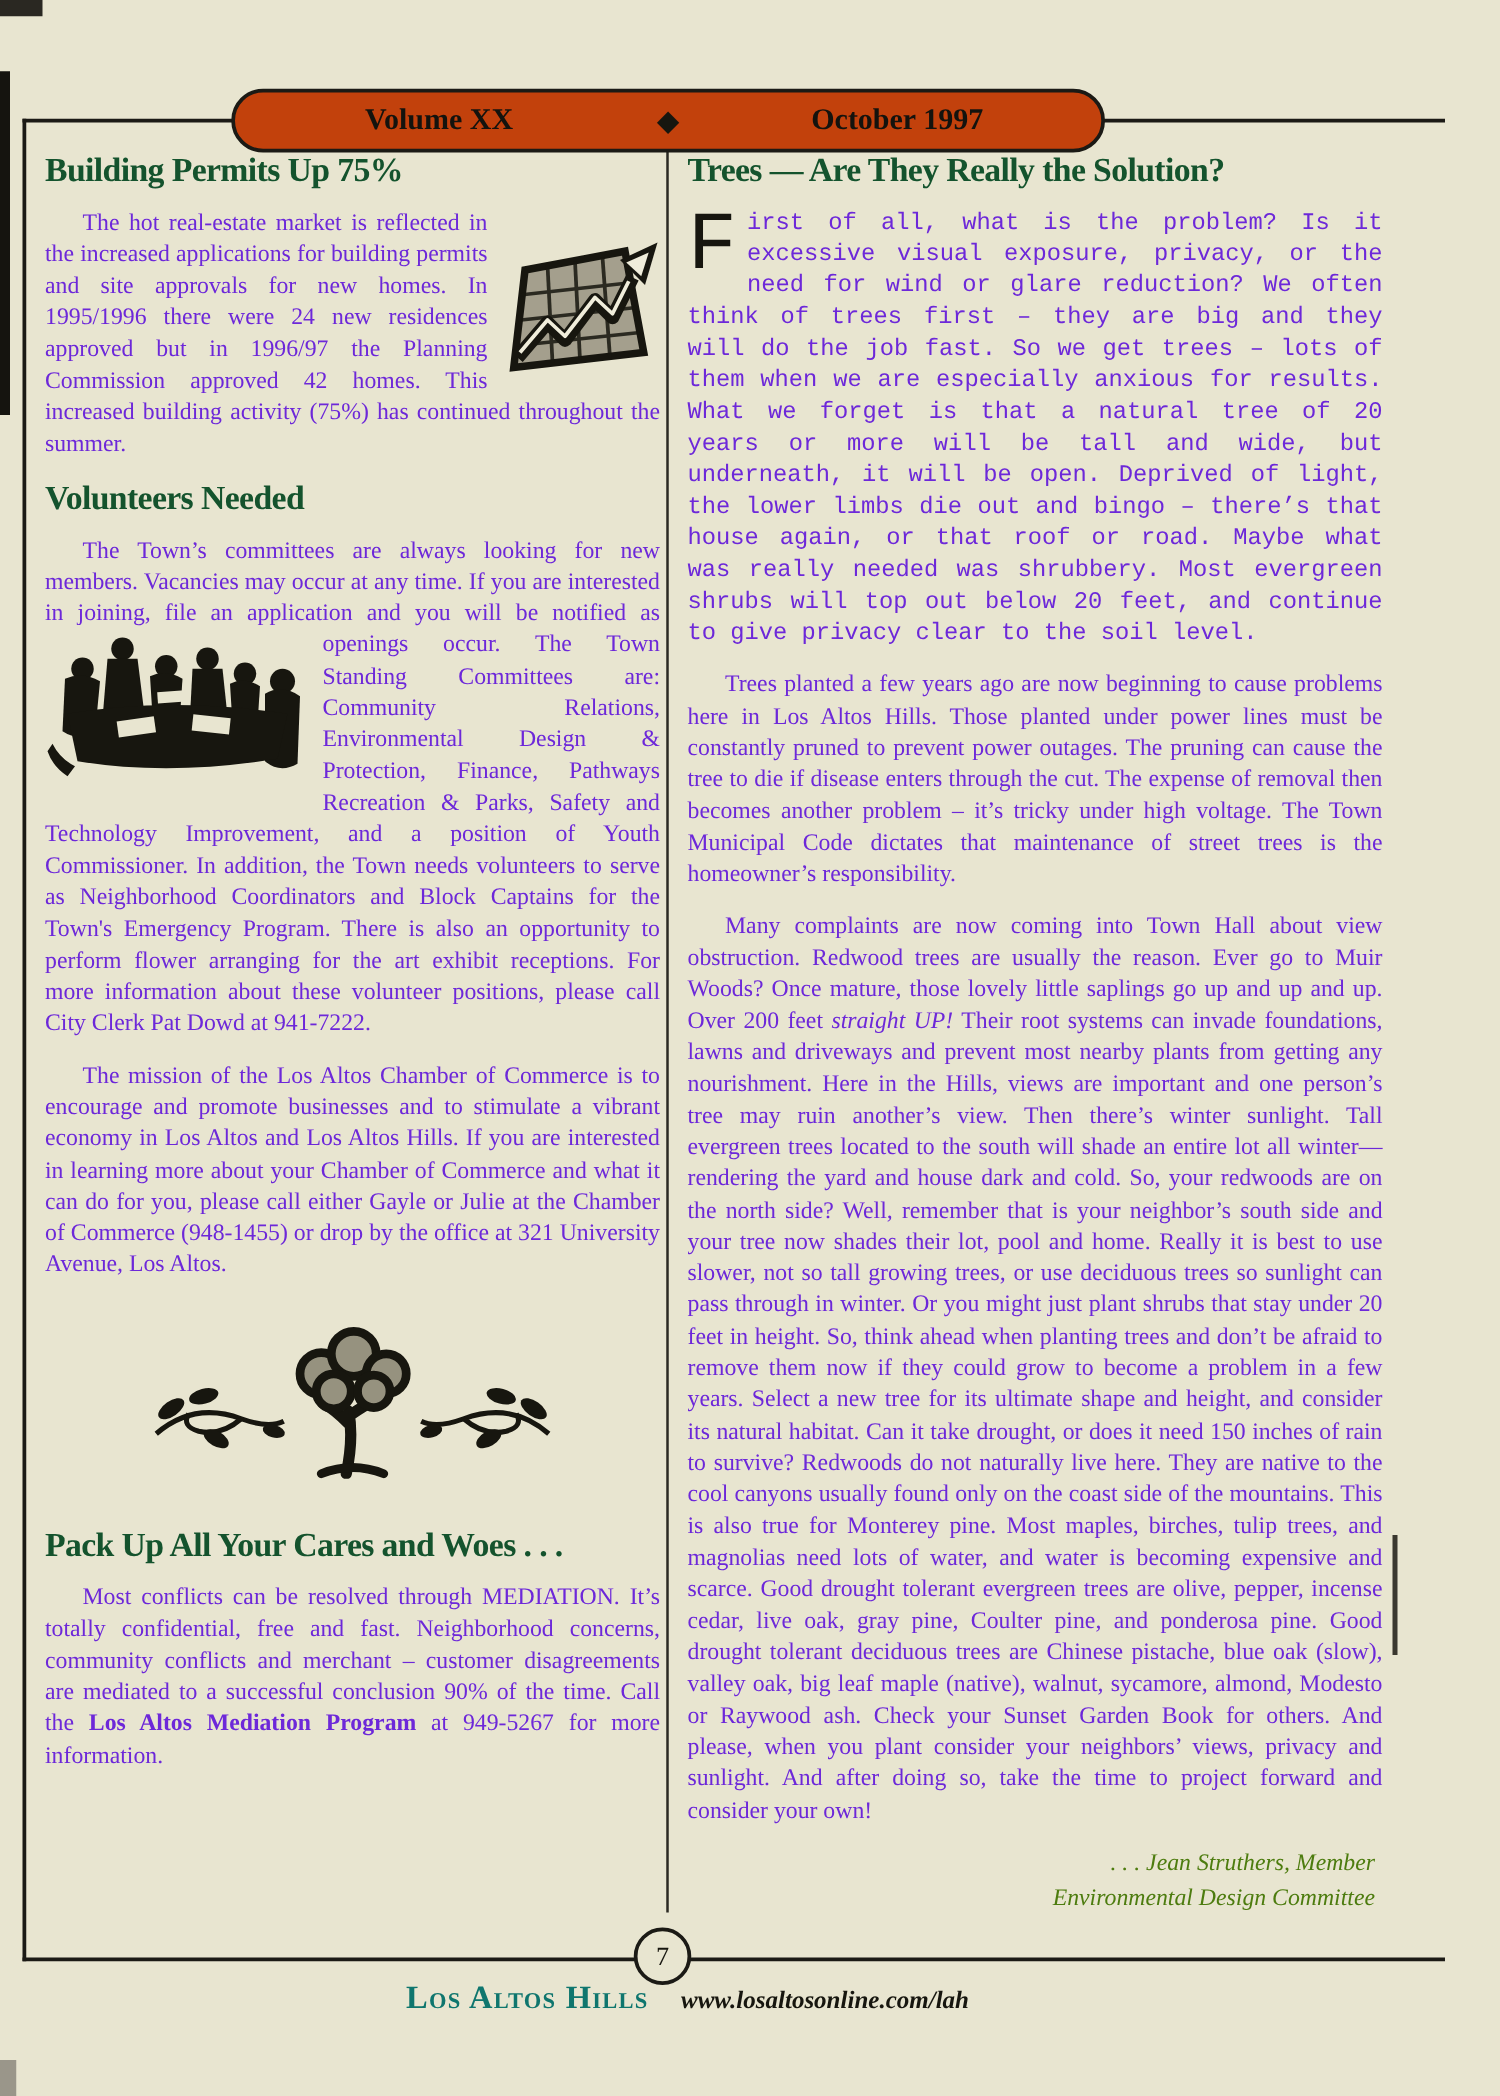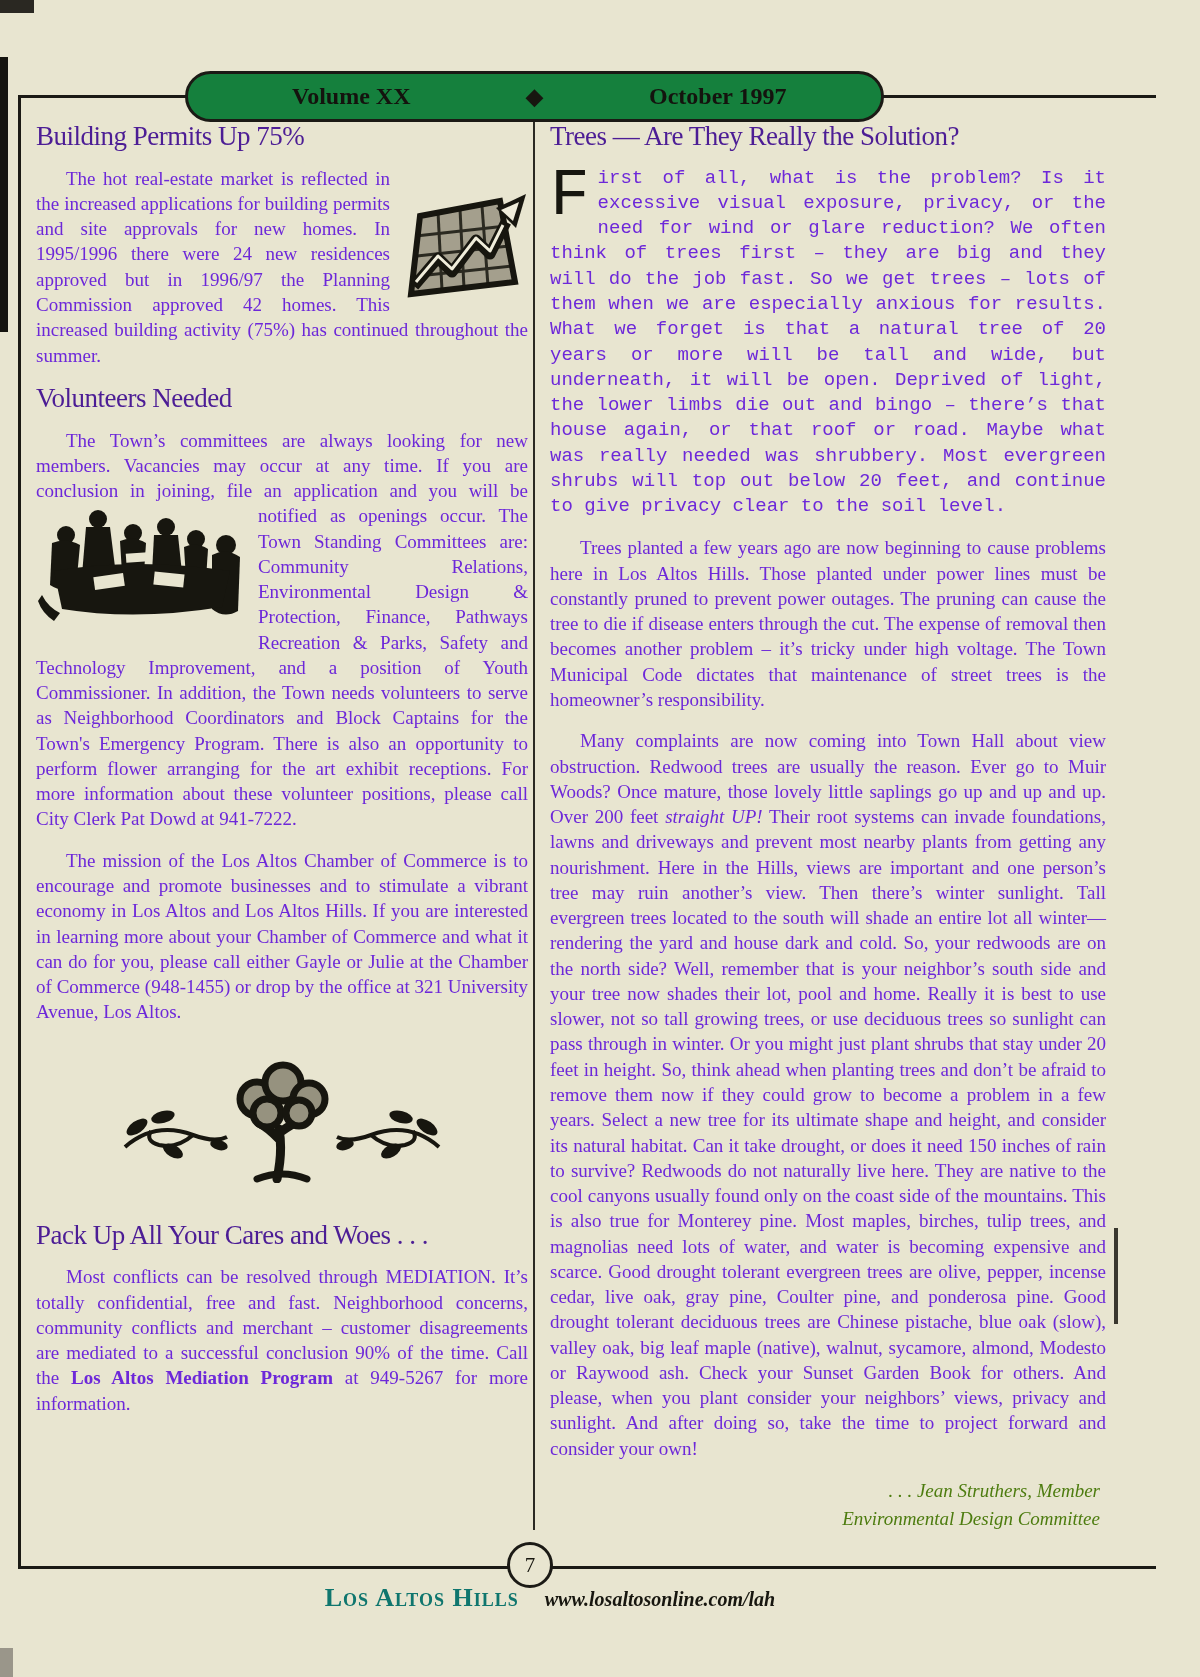--- a/index.html
+++ b/index.html
@@ -9,35 +9,35 @@
     font-family:"Liberation Serif", serif;
   }
   
   .frame{
     position:absolute;left:18px;top:95px;width:1135px;height:1468px;
     border-left:3px solid #1b1a15;border-top:3px solid #1b1a15;border-bottom:3px solid #1b1a15;
     z-index:1;
   }
   .masthead-pill{
     position:absolute;left:185px;top:71px;width:693px;height:45px;
-    border:3px solid #1b1a15;border-radius:26px;background:#15803d;
+    border:3px solid #1b1a15;border-radius:26px;background:#c2410c;
     display:flex;align-items:center;z-index:2;
     font-weight:700;font-size:24px;color:#14130e;
   }
   .masthead-pill .cell{flex:1;text-align:center;}
   .masthead-sep{flex:0 0 40px;text-align:center;font-size:22px;color:#17160f;}
   .col-divider{
     position:absolute;left:533px;top:118px;width:2px;height:1412px;
     background:#2b2a23;z-index:1;
   }
   .col{position:absolute;top:112px;z-index:2;}
   .col-left{left:36px;width:492px;}
   .col-right{left:550px;width:556px;}
   h1.section,h2.section{
-    font-size:27px;font-weight:400;color:#4c1d95;letter-spacing:-0.5px;
+    font-size:27px;font-weight:700;color:#14532d;letter-spacing:-0.5px;
     margin:10px 0 14px 0;line-height:1.1;
   }
   h2.mediation-line2{margin-top:20px;}
   p.body{
     font-size:19px;line-height:1.33;margin:0 0 16px 0;
     text-align:justify;text-indent:30px;color:#6d28d9;
   }
   p.nodent{text-indent:0;font-family:Liberation Mono, monospace;}
   .dropcap::first-letter{
     float:left;font-size:66px;line-height:52px;padding:5px 8px 0 0;
@@ -109,21 +109,21 @@
       </g>
       <path d="M14,94 L38,66 L52,80 L76,48 L90,62 L106,30" fill="none" stroke="#17160f" stroke-width="11" stroke-linejoin="round"></path>
       <path d="M16,90 L38,64 L52,77 L76,46 L90,59 L103,33" fill="none" stroke="#f0eddb" stroke-width="3" stroke-linejoin="round"></path>
       <polygon points="96,16 126,2 116,36" fill="#17160f"></polygon>
       <polygon points="101,18 119,10 113,29" fill="#f0eddb"></polygon>
     </svg><span>The hot real-estate market is reflected in the increased applications for building permits and site approvals for new homes. In 1995/1996 there were 24 new residences approved but in 1996/97 the Planning Commission approved 42 homes. This increased building activity (75%) has continued throughout the summer.</span>
   </p>
 
   <h2 class="section gap-md">Volunteers Needed</h2>
   <p class="body">
-    <span>The Town’s committees are always looking for new members. Vacancies may occur at any time. If you are conclusion in joining, file an application and you will be notified as </span><svg class="meeting-art" viewBox="0 0 208 120">
+    <span>The Town’s committees are always looking for new members. Vacancies may occur at any time. If you are interested in joining, file an application and you will be notified as </span><svg class="meeting-art" viewBox="0 0 208 120">
       <g fill="#17160f">
         <circle cx="30" cy="26" r="9"></circle>
         <path d="M16,34 Q30,28 44,36 L40,78 Q26,84 14,76 Z"></path>
         <circle cx="62" cy="10" r="9"></circle>
         <path d="M50,18 L74,18 L80,66 L46,66 Z"></path>
         <circle cx="97" cy="24" r="9"></circle>
         <path d="M84,32 Q97,26 110,34 L108,64 L86,64 Z"></path>
         <circle cx="130" cy="18" r="9"></circle>
         <path d="M118,26 L142,26 L146,64 L116,64 Z"></path>
         <circle cx="160" cy="30" r="9"></circle>

